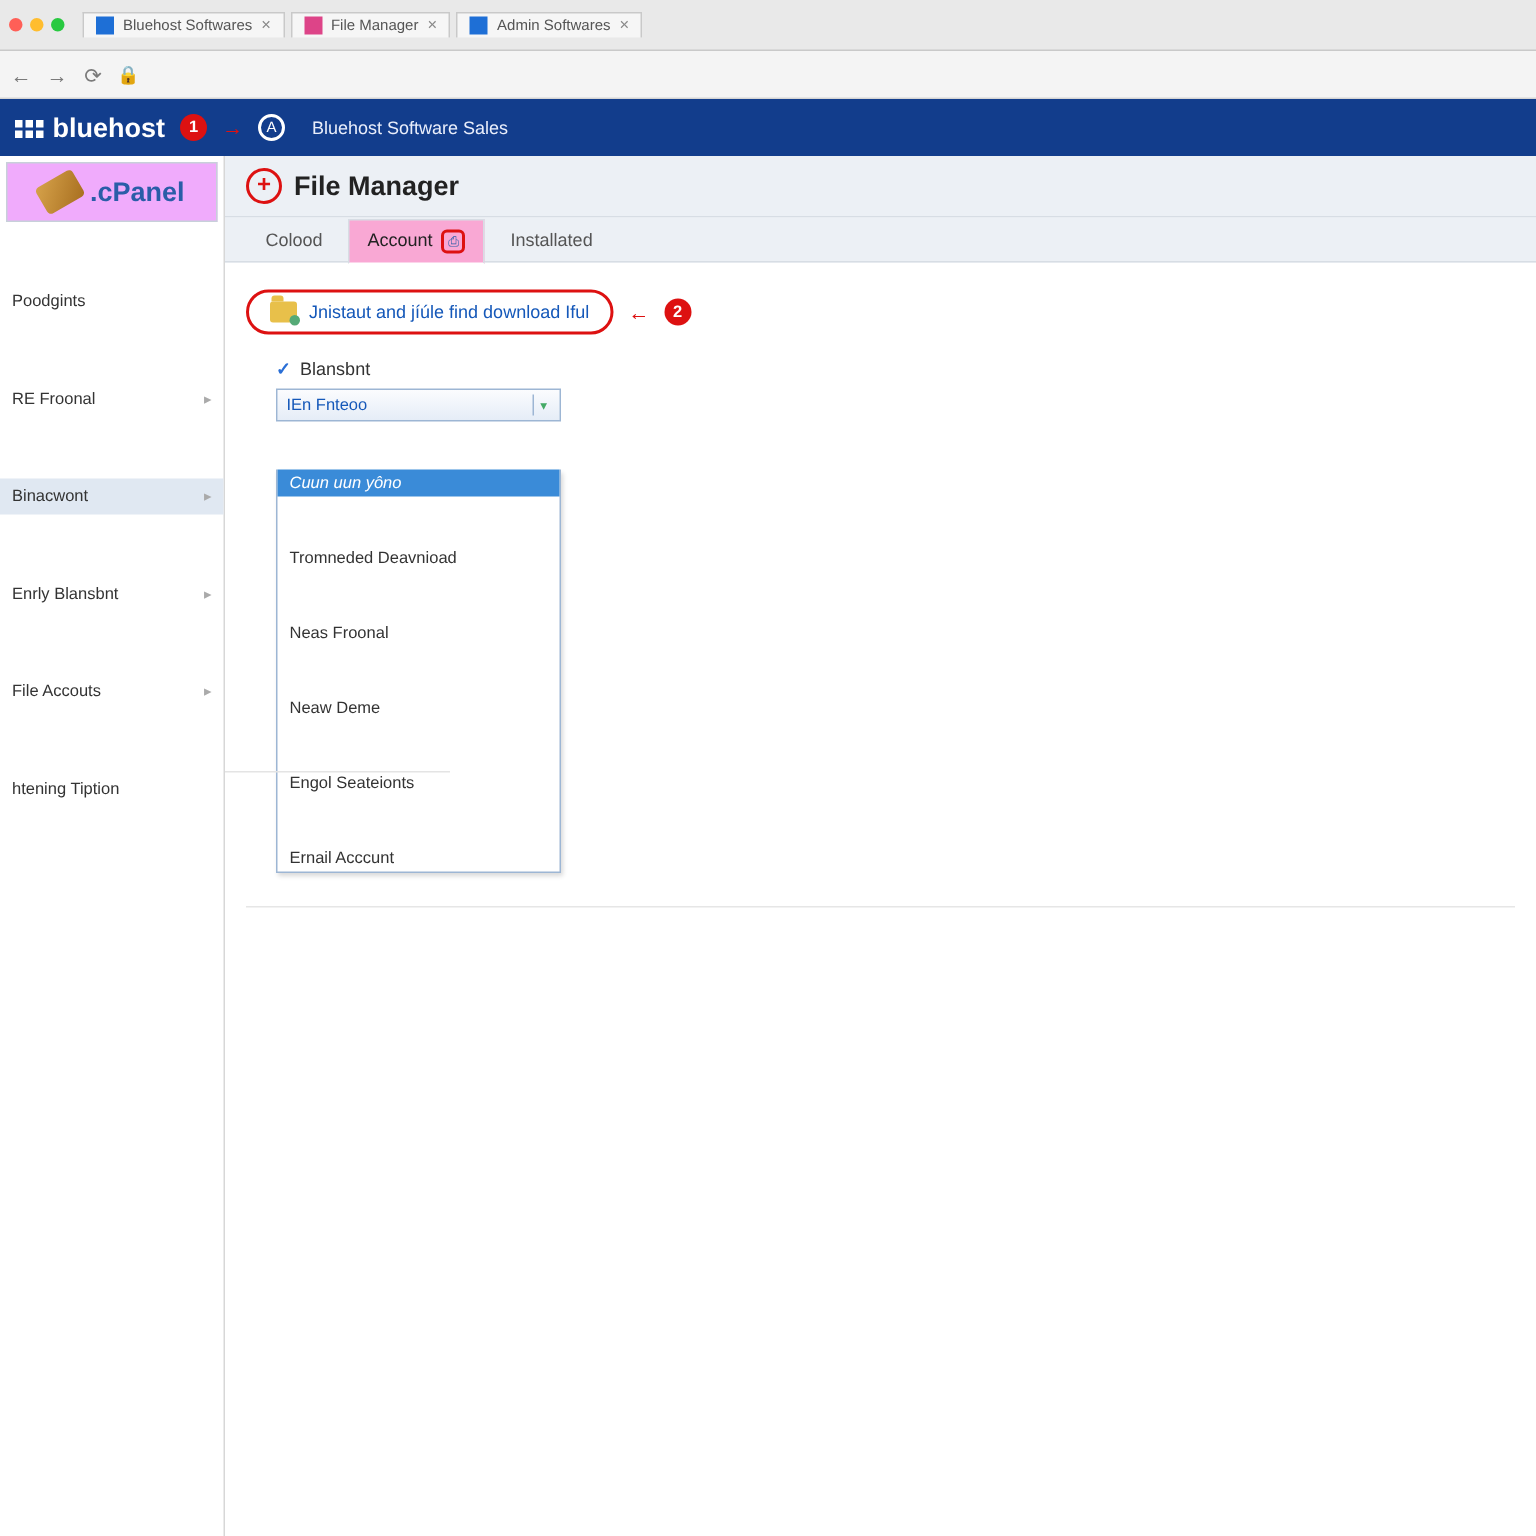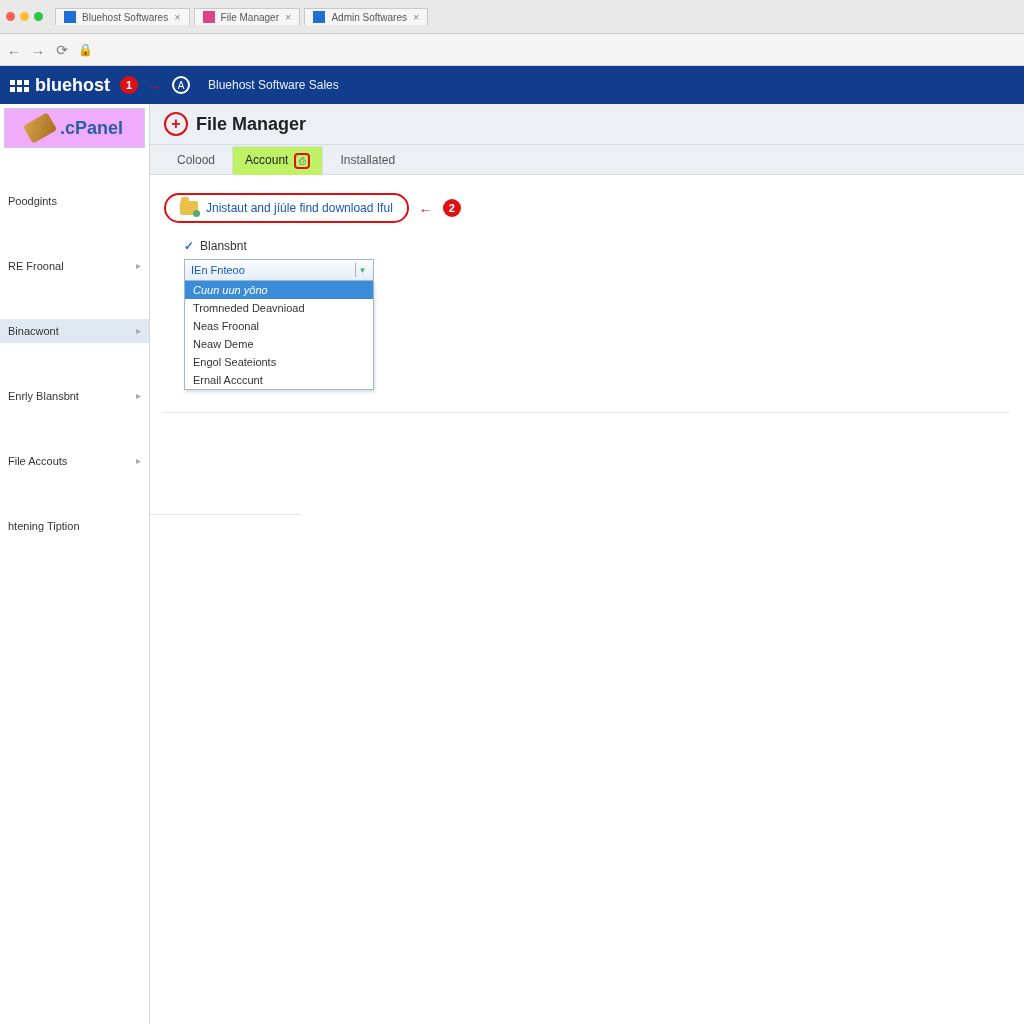--- a/index.html
+++ b/index.html
@@ -45,21 +45,21 @@
 .main { flex:1; background:#fff; position:relative; }
 
 
 .titlebar { background:#ecf0f5; border-bottom:1px solid #d7dde4; padding:8px 14px; display:flex; align-items:center; gap:8px; }
 .plus-circle { width:24px; height:24px; border:2px solid #d11; border-radius:50%; display:flex; align-items:center; justify-content:center; color:#d11; font-size:16px; font-weight:bold; }
 .page-title { font-size:18px; font-weight:bold; color:#222; }
 
 
 .tabsrow { background:#ecf0f5; padding:0 14px; display:flex; align-items:flex-start; gap:4px; height:30px; border-bottom:1px solid #d7dde4; }
 .ctab { padding:6px 12px; font-size:12px; color:#555; border:1px solid transparent; cursor:pointer; position:relative; top:1px; }
-.ctab.active { background:#bef264; border:1px solid #d7dde4; border-bottom:1px solid #fff; color:#222; }
+.ctab.active { background:#f9a8d4; border:1px solid #d7dde4; border-bottom:1px solid #fff; color:#222; }
 .ctab .mini { display:inline-block; margin-left:6px; width:16px; height:16px; border:2px solid #d11; border-radius:4px; font-size:9px; text-align:center; line-height:12px; color:#2a5da8; }
 
 
 .content { padding:18px 14px; }
 .callout-wrap { display:flex; align-items:center; gap:10px; }
 .callout { display:inline-flex; align-items:flex-start; gap:8px; border:2px solid #d11; border-radius:16px; padding:6px 14px; }
 .folder-icon { width:18px; height:14px; background:#e8c04a; border-radius:2px; position:relative; }
 .folder-icon:before { content:''; position:absolute; top:-4px; left:1px; width:8px; height:4px; background:#e8c04a; border-radius:2px 2px 0 0; }
 .folder-icon:after { content:''; position:absolute; bottom:-2px; right:-2px; width:7px; height:7px; background:#5a7; border-radius:50%; }
 .callout-text { color:#1558b9; font-size:12px; }
@@ -67,21 +67,21 @@
 .annot2 { width:18px; height:18px; border-radius:50%; background:#d11; color:#fff; display:flex; align-items:center; justify-content:center; font-size:11px; font-weight:bold; }
 
 .section { margin:16px 0 0 20px; }
 .sect-head { display:flex; align-items:center; gap:6px; font-size:12px; color:#333; margin-bottom:6px; }
 .check { color:#2a6fd6; font-size:12px; font-weight:bold; }
 
 .dropdown { width:190px; border:1px solid #9db6d4; background:linear-gradient(#fbfcfe,#e5edf7); height:22px; display:flex; align-items:center; padding:0 6px; font-size:11px; color:#1558b9; position:relative; cursor:pointer; }
 .dropdown .dd-arrow { position:absolute; right:4px; top:3px; width:14px; height:14px; border-left:1px solid #9db6d4; text-align:center; color:#4a6; font-size:9px; line-height:14px; }
 
 .dd-list { width:190px; border:1px solid #9db6d4; border-top:none; background:#fff; box-shadow:1px 2px 3px rgba(0,0,0,.15); }
-.dd-item { padding:3px 8px; font-size:11px; color:#333; cursor:pointer; }
+.dd-item { padding:3px 8px; font-size:11px; color:#333; cursor:pointer;margin-top:32px; }
 .dd-item.hover { background:#3a8bd8; color:#fff; font-style:italic; }
 
 .thin-rule { border:none; border-top:1px solid #e6e6e6; margin-top:22px; }
 .side-rule-bottom { position:absolute; left:0; top:410px; width:150px; border-top:1px solid #e4e4e4; }
 
 </style>
 </head>
 <body>
 
 <div class="tabbar">

